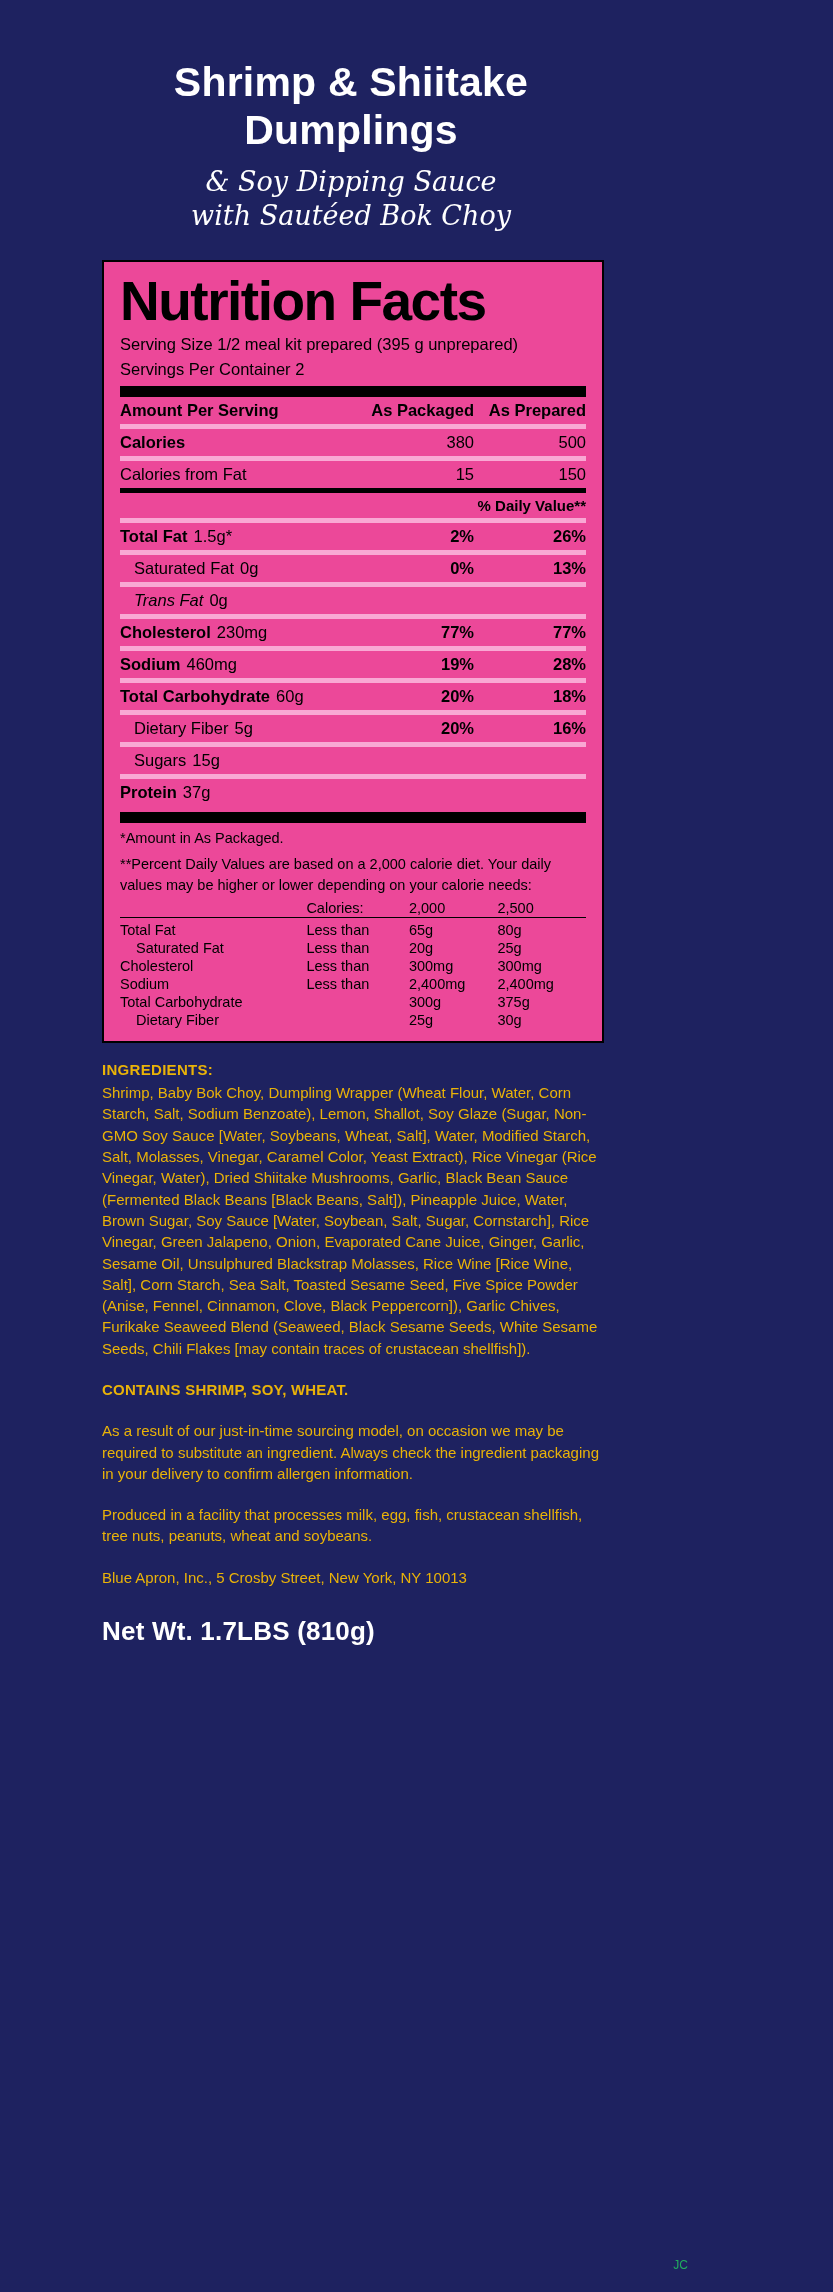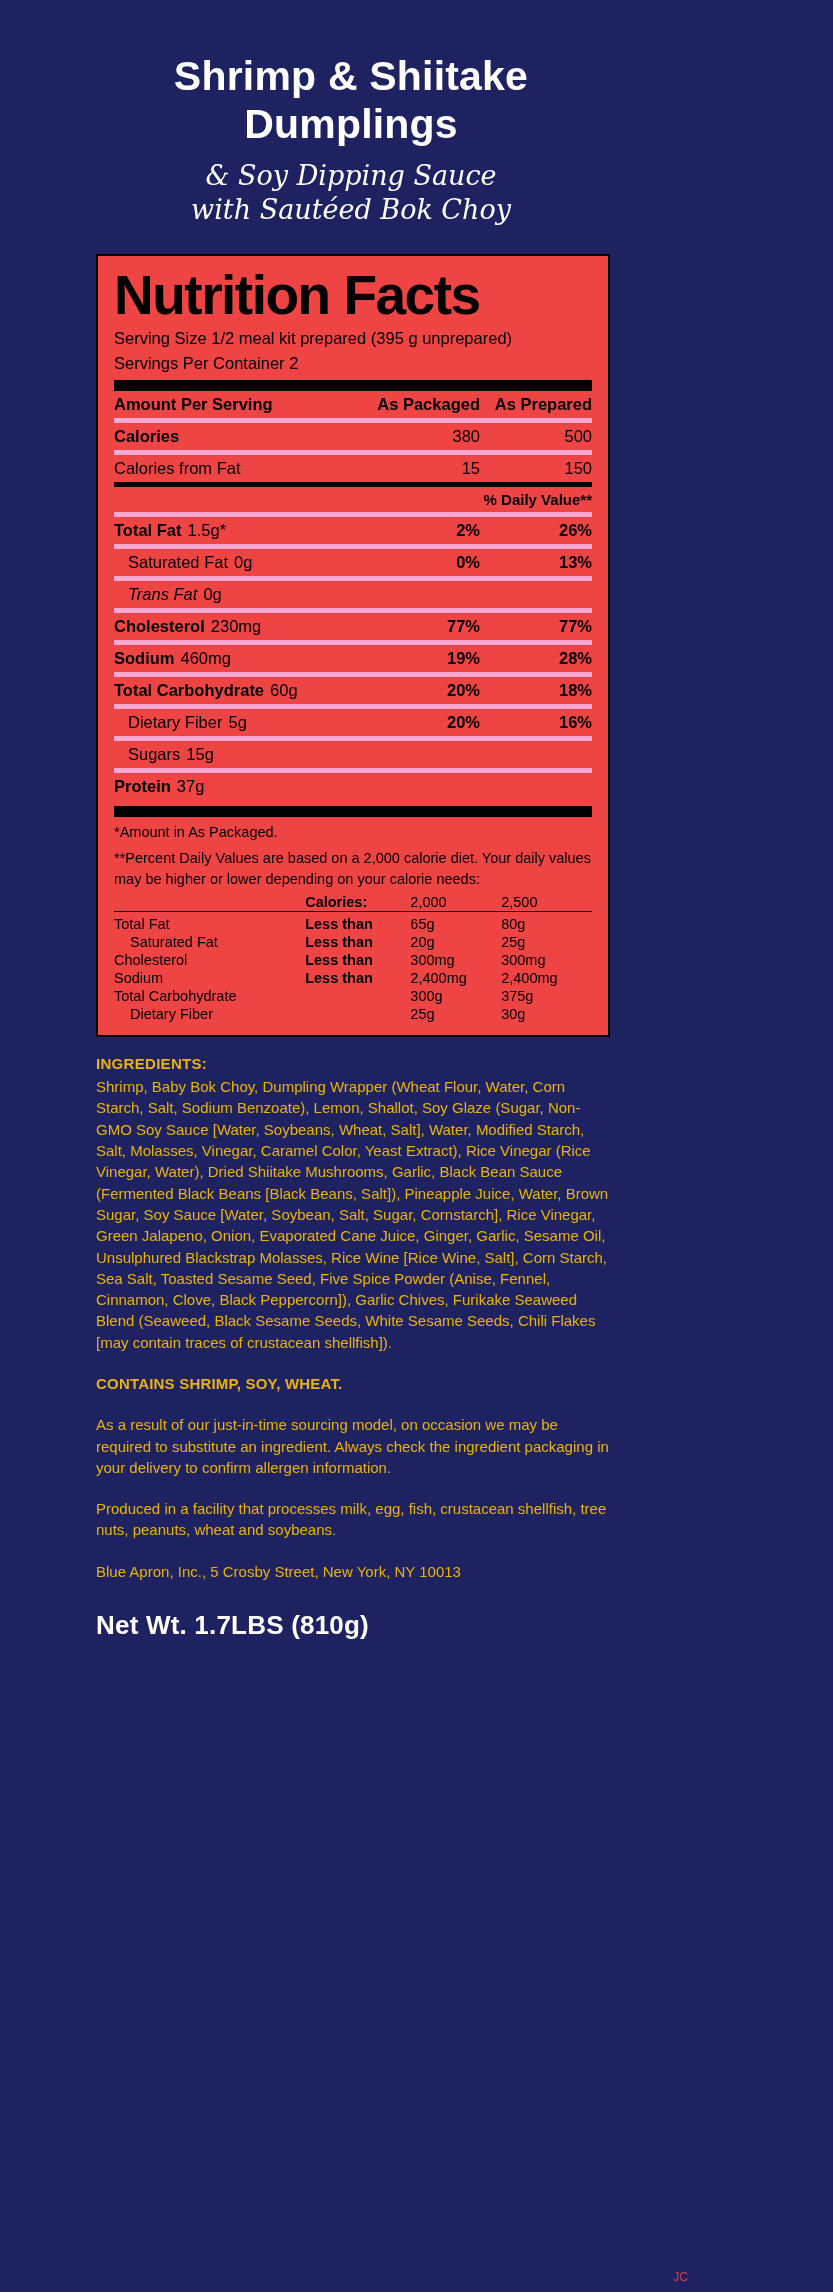--- a/index.html
+++ b/index.html
@@ -11,21 +11,21 @@
     min-height: 2292px;
     background: #1e2260;
     font-family: "Liberation Sans", sans-serif;
     -webkit-font-smoothing: antialiased;
   }
   .page {
     position: relative;
     width: 702px;
     min-height: 2292px;
     box-sizing: border-box;
-    padding: 0;
+    padding: 6px;
   }
 
   
   .title-block {
     text-align: center;
     color: #ffffff;
     padding: 52px 60px 10px 60px;
   }
   .title-main {
     font-size: 41px;
@@ -37,21 +37,21 @@
     font-family: "DejaVu Serif", serif;
     font-style: italic;
     font-size: 27px;
     line-height: 1.25;
     margin-top: 10px;
     font-weight: normal;
   }
 
   
   .nf-wrap {
-    background: #ef4444;
+    background: #ec4899;
     margin: 18px 92px 0 96px;
     border: 2px solid #000;
     padding: 10px 16px 12px 16px;
     color: #000;
     box-sizing: border-box;
   }
   .nf-title {
     font-family: "Liberation Sans", sans-serif;
     font-weight: bold;
     font-size: 55px;
@@ -110,21 +110,21 @@
   table.dvtable {
     width: 100%;
     border-collapse: collapse;
     font-size: 14.5px;
     margin-top: 3px;
   }
   table.dvtable td {
     padding: 1px 0;
   }
   .dv-c1 { width: 40%; }
-  .dv-c2 { width: 22%; font-weight: bold; }
+  .dv-c2 { width: 22%; }
   .dv-c3 { width: 19%; }
   .dv-c4 { width: 19%; margin-left: 7px; }
   .dvhead td { padding-bottom: 4px; }
   .dv-sep { border-top: 1px solid #000; height: 1px; }
   .sub-ind { padding-left: 16px !important; }
 
   
   .ingredients {
     color: #eab308;
     margin: 16px 92px 0 96px;
@@ -150,22 +150,22 @@
   .netwt {
     color: #ffffff;
     font-weight: bold;
     font-size: 26px;
     margin: 28px 0 0 96px;
     letter-spacing: 0.2px;
   }
   .jc {
     position: absolute;
     right: 14px;
-    bottom: 8px;
-    color: #ef4444;
+    bottom: 20px;
+    color: #22c55e;
     font-size: 12px;
     opacity: 0.85;
   }
 </style>
 </head>
 <body>
 
 <div class="page">
 
   <div class="title-block">

